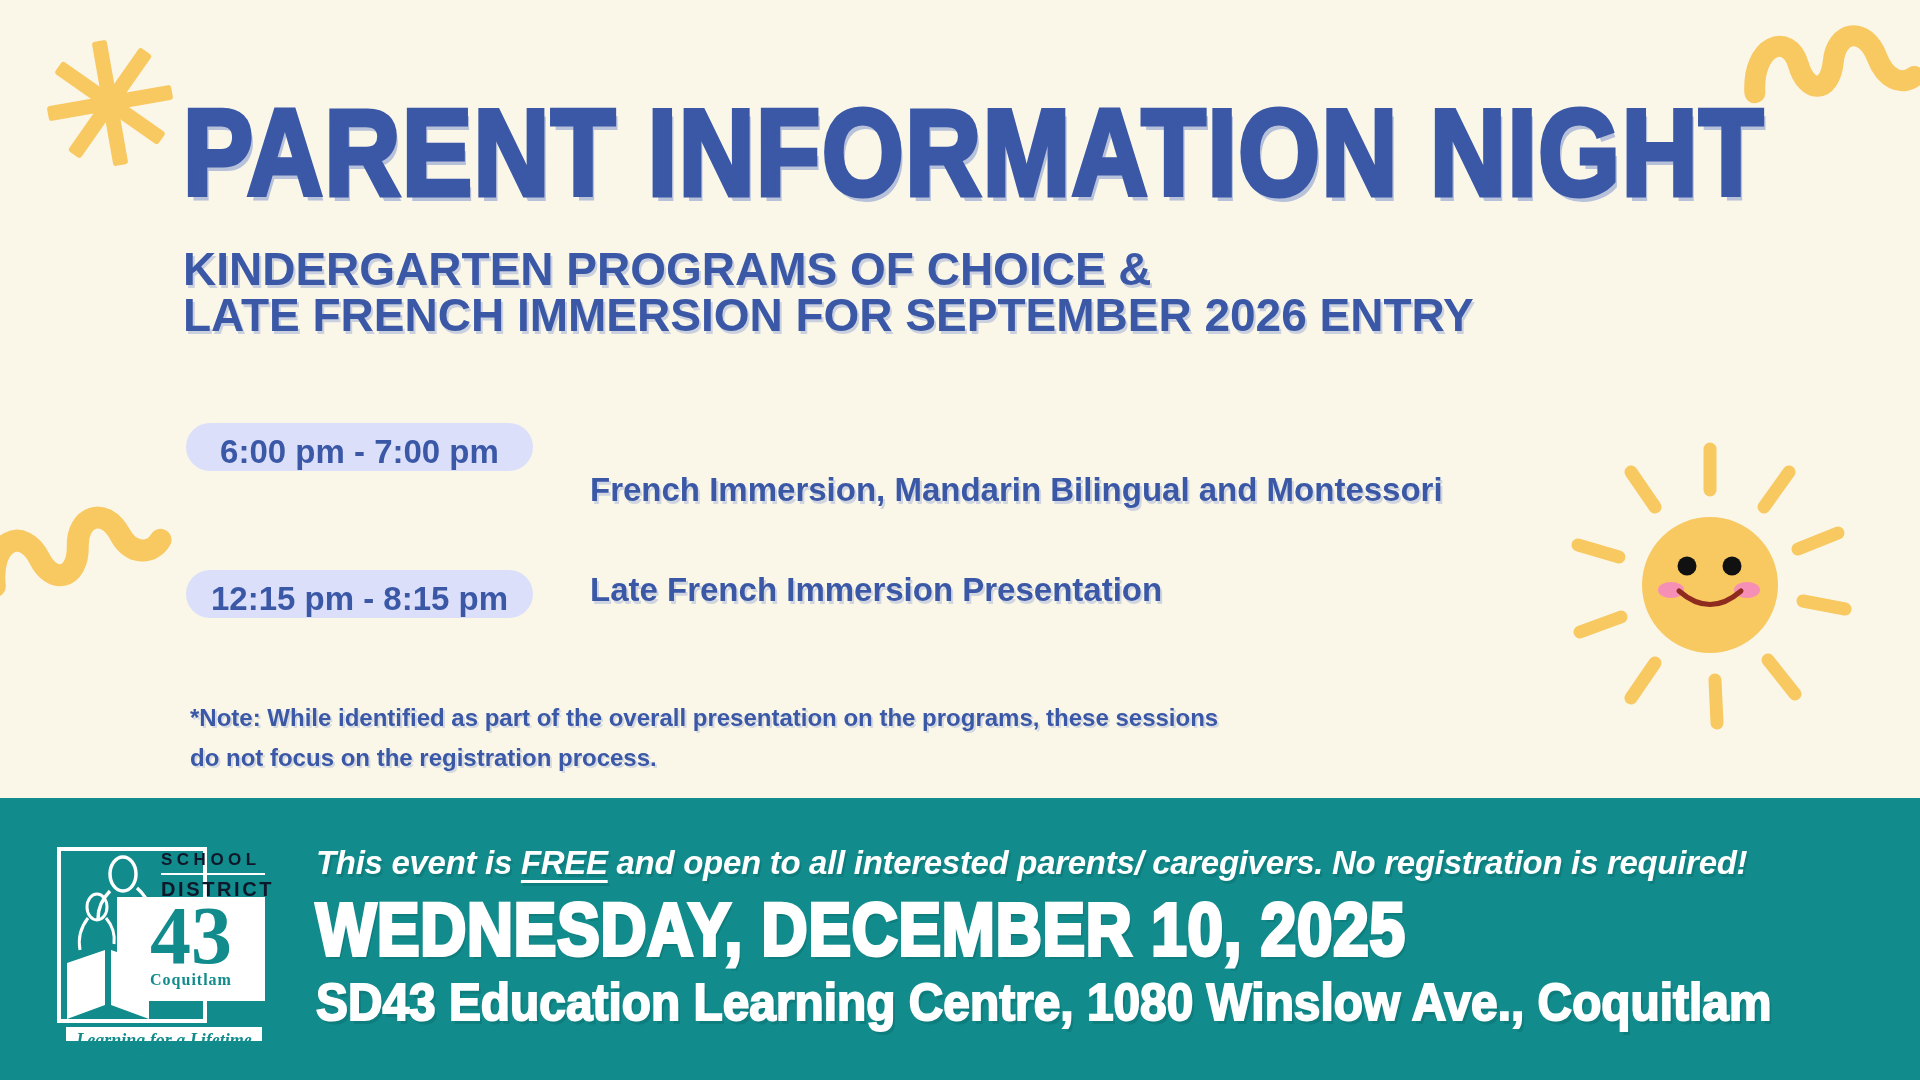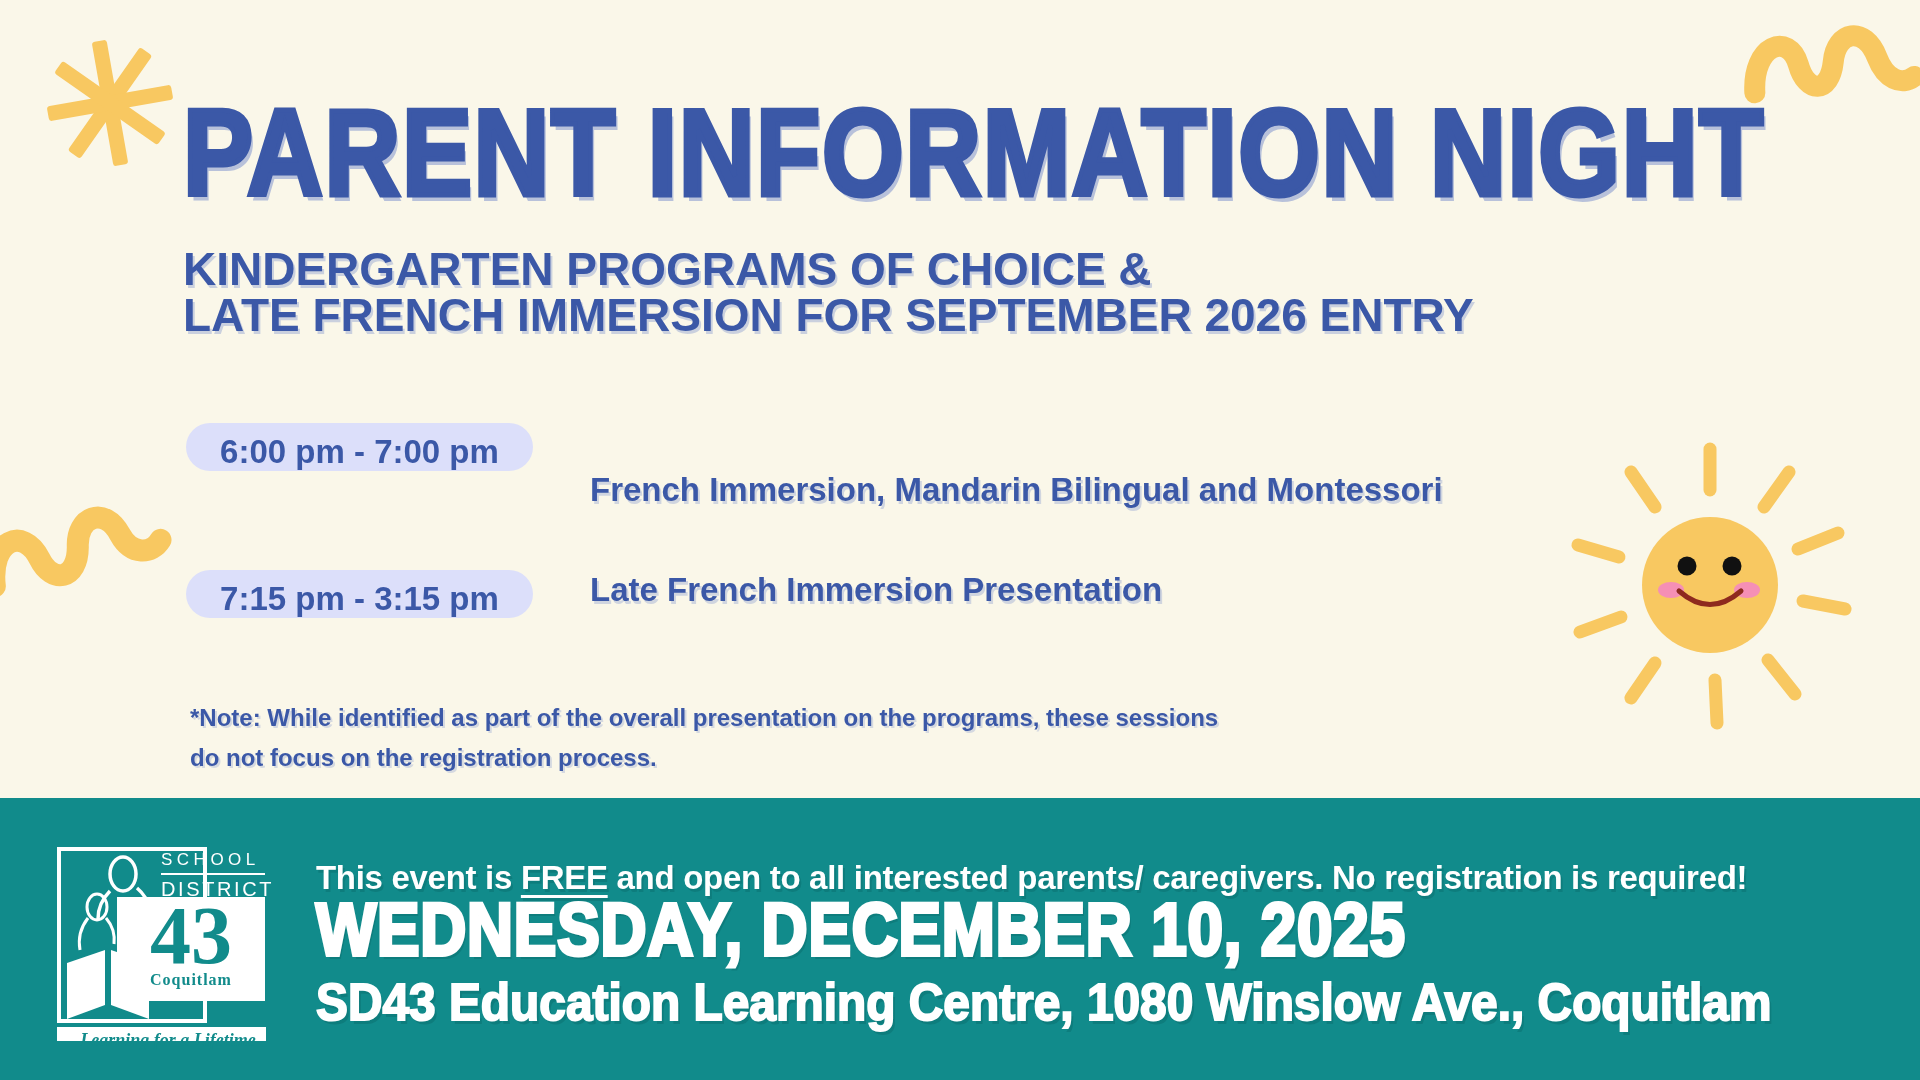--- a/index.html
+++ b/index.html
@@ -53,28 +53,28 @@
     text-shadow:3px 4px 0 rgba(0,60,60,0.18);
   }
   .loc-line{
     left:316px;top:974px;color:#FFFFFF;font-size:52px;font-weight:800;line-height:56px;
     -webkit-text-stroke:2px #FFFFFF;transform:scaleX(0.92);transform-origin:0 50%;
     white-space:nowrap;text-shadow:3px 4px 0 rgba(0,60,60,0.18);
   }
   
   .logo{left:57px;top:845px;width:208px;height:210px;}
   .logo-frame{left:0;top:2px;width:150px;height:176px;border:4px solid #fff;box-sizing:border-box;}
-  .logo-sd{left:104px;top:5px;width:104px;color:#ffffff;font-weight:400;}
+  .logo-sd{left:104px;top:5px;width:104px;color:#0f172a;font-weight:700;}
   .logo-sd .l1{display:block;font-size:17px;letter-spacing:4.5px;border-bottom:2.5px solid #fff;padding-bottom:3px;margin-bottom:3px;}
   .logo-sd .l2{display:block;font-size:20px;letter-spacing:2.6px;border-bottom:2.5px solid #fff;padding-bottom:3px;}
   .logo-43box{left:60px;top:52px;width:148px;height:104px;background:#fff;text-align:center;}
   .logo-43{display:block;font-family:"Liberation Serif",serif;font-weight:700;font-size:82px;line-height:78px;color:#118B8B;margin-top:0;}
   .logo-city{display:block;font-family:"Liberation Serif",serif;font-weight:700;font-size:16px;letter-spacing:1px;color:#118B8B;margin-top:-4px;}
-  .logo-tagline{left:0;top:182px;width:196px;height:14px;background:#fff;text-align:center;
-    font-family:"Liberation Serif",serif;font-style:italic;font-weight:700;font-size:18px;line-height:27px;color:#118B8B;padding-left:13px;}
+  .logo-tagline{left:9px;top:182px;width:196px;height:14px;background:#fff;text-align:center;
+    font-family:"Liberation Serif",serif;font-style:italic;font-weight:700;font-size:18px;line-height:27px;color:#118B8B;}
 </style>
 </head>
 <body>
 
 <div class="canvas">
 
   <svg class="abs" style="left:40px;top:32px;" width="140" height="142" viewBox="0 0 140 142">
     <g transform="rotate(-10 70 71)" fill="#F8C861">
       <rect x="62.5" y="8" width="15" height="126" rx="3"></rect>
       <rect x="62.5" y="8" width="15" height="126" rx="3" transform="rotate(45 70 71)"></rect>
@@ -97,21 +97,21 @@
     <span>KINDERGARTEN PROGRAMS OF CHOICE &amp;</span><br>
     <span>LATE FRENCH IMMERSION FOR SEPTEMBER 2026 ENTRY</span>
   </div>
 
   <div class="abs pill pill1">6:00 pm - 7:00 pm</div>
   <div class="abs desc desc1">
     <br>
     <span>French Immersion, Mandarin Bilingual and Montessori</span>
   </div>
 
-  <div class="abs pill pill2">7:15 pm - 3:15 pm</div>
+  <div class="abs pill pill2">12:15 pm - 8:15 pm</div>
   <div class="abs desc desc2">
     <span>Late French Immersion Presentation</span><br>
   </div>
 
   <div class="abs note">
     <span>*Note: While identified as part of the overall presentation on the programs, these sessions</span><br>
     <span>do not focus on the registration process.</span>
   </div>
 
   <svg class="abs" style="left:1560px;top:437px;" width="300" height="300" viewBox="0 0 300 300">
@@ -157,20 +157,20 @@
         <span class="l1">SCHOOL</span>
         <span class="l2">DISTRICT</span>
       </div>
       <div class="abs logo-43box">
         <span class="logo-43">43</span>
         <span class="logo-city">Coquitlam</span>
       </div>
       <div class="abs logo-tagline">Learning for a Lifetime</div>
     </div>
 
-    <div class="abs free-line" style="top:62px;">
+    <div class="abs free-line" style="top:47px;font-style:italic;">
       <span>This event is </span><span class="free-underline">FREE</span><span> and open to all interested parents/ caregivers. No registration is required!</span>
     </div>
     <div class="abs date-line" style="top:95px;">WEDNESDAY, DECEMBER 10, 2025</div>
     <div class="abs loc-line" style="top:176px;">SD43 Education Learning Centre, 1080 Winslow Ave., Coquitlam</div>
   </div>
 
 </div>
 
 </body></html>

